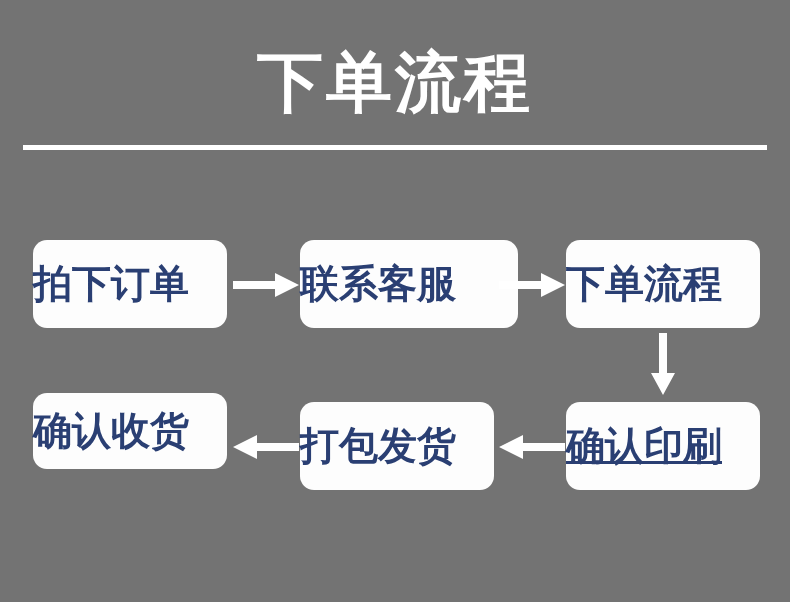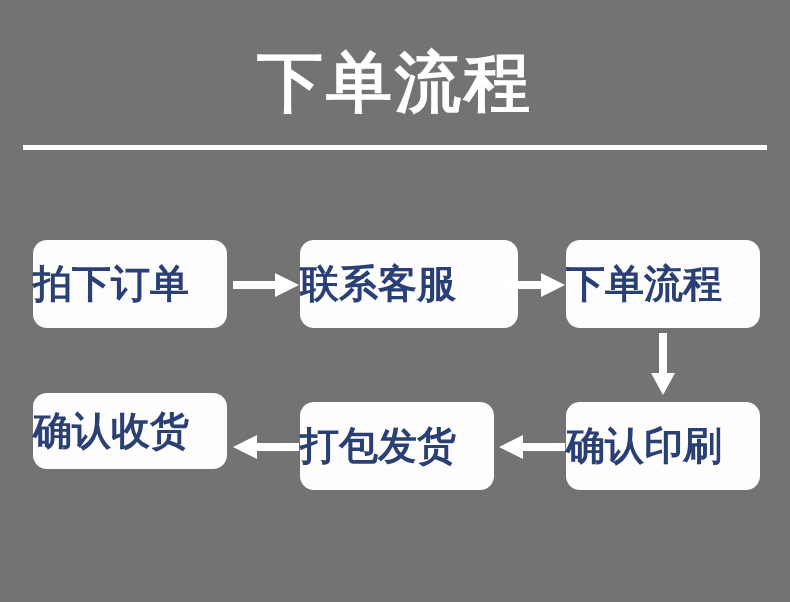--- a/index.html
+++ b/index.html
@@ -62,21 +62,21 @@
     white-space: nowrap;
     font-family: "Liberation Sans", "DejaVu Sans", sans-serif;
     box-sizing: border-box;
   }
 
   
   #node-1 { left: 33px;  top: 240px; width: 194px; height: 88px; }
   #node-2 { left: 300px; top: 240px; width: 218px; height: 88px; }
   #node-3 { left: 566px; top: 240px; width: 194px; height: 88px; }
   
-  #node-4 { left: 566px; top: 402px; width: 194px; height: 88px; }
+  #node-4 { left: 566px; top: 402px; width: 194px; height: 88px; text-decoration: underline; }
   #node-5 { left: 300px; top: 402px; width: 194px; height: 88px; font-family: Liberation Mono, monospace; }
   #node-6 { left: 33px;  top: 393px; width: 194px; height: 76px; }
 
   
   .arrow {
     position: absolute;
   }
   .arrow svg { display: block; }
 
   #arrow-1 { left: 233px; top: 270px; }

